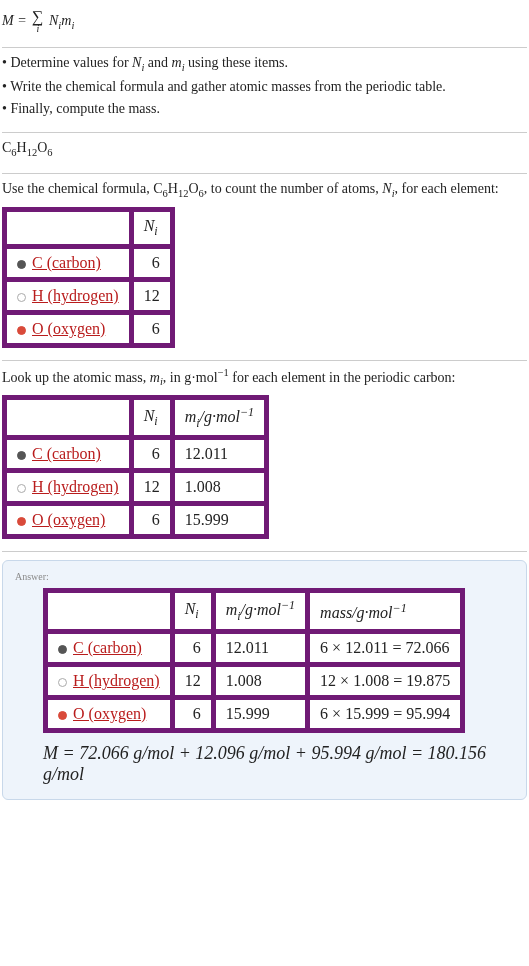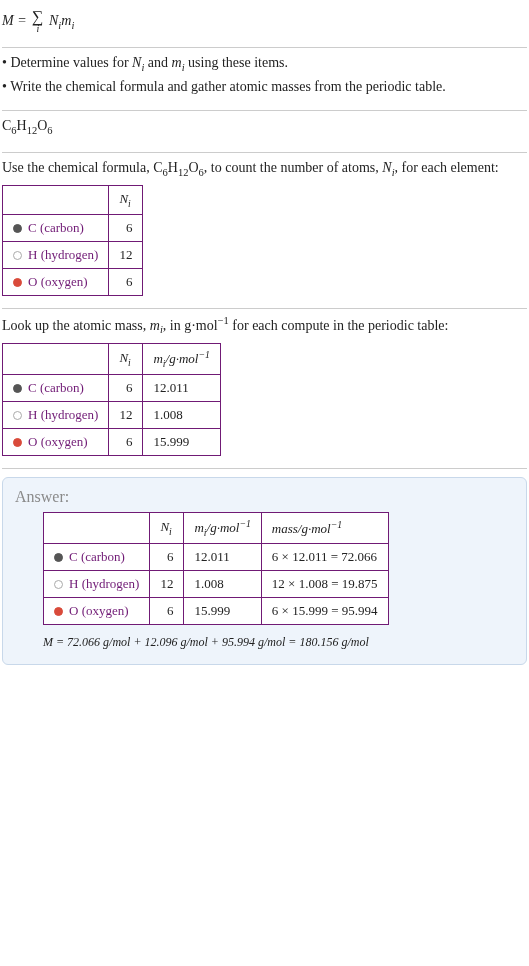--- a/index.html
+++ b/index.html
@@ -35,34 +35,35 @@
     }
     .sup {
       vertical-align: super;
       font-size: 0.75em;
     }
     table {
       border-collapse: collapse;
       margin-top: 4px;
     }
     th, td {
-      border: 1px solid #701a75;
+      border: 5px solid #701a75;
       padding: 5px 10px;
-      font-size: 13px;
+      font-size: 16px;
       text-align: left;
     }
     th {
       font-weight: normal;
       font-style: italic;
     }
     td.num {
       text-align: right;
     }
     .elem-cell {
-      color: #701a75;
+      color: #b91c1c;
+      text-decoration: underline;
     }
     .dot {
       display: inline-block;
       width: 9px;
       height: 9px;
       border-radius: 50%;
       margin-right: 6px;
       vertical-align: middle;
     }
     .dot-carbon {
@@ -82,32 +83,32 @@
     }
     .answer-box {
       background: #eef4fb;
       border: 1px solid #c8d8ea;
       border-radius: 6px;
       padding: 10px 12px 14px 12px;
       margin-top: 4px;
     }
     .answer-label {
       color: #8a8a8a;
-      font-size: 16px;
+      font-size: 10px;
       margin-bottom: 6px;
     }
     .answer-box table {
       background: #fff;
       margin-left: 28px;
       margin-bottom: 10px;
     }
     .final-eq {
       font-style: italic;
       margin-left: 28px;
-      font-size: 12px;
+      font-size: 18px;
     }
     .sigma-block {
       display: inline-block;
       vertical-align: middle;
       text-align: center;
       line-height: 1;
       margin: 0 2px;
     }
     .sigma {
       font-size: 16px;
@@ -128,20 +129,21 @@
     <span>M = </span><span class="sigma-block"><span class="sigma">∑</span><span class="sigma-sub">i</span></span>
     <span>N</span><span class="sub">i</span><span>m</span><span class="sub">i</span>
   </div>
 </div>
 
 <div class="section">
   <div class="line">
     <span>• Determine values for </span><span class="ital">N</span><span class="sub ital">i</span><span> and </span><span class="ital">m</span><span class="sub ital">i</span><span> using these items.</span>
   </div>
   <div class="line">• Write the chemical formula and gather atomic masses from the periodic table.</div>
+  <div class="line">• Finally, compute the mass.</div>
 </div>
 
 <div class="section">
   <div class="line">
     <span>C</span><span class="sub">6</span><span>H</span><span class="sub">12</span><span>O</span><span class="sub">6</span>
   </div>
 </div>
 
 <div class="section">
   <div class="line">
@@ -164,21 +166,21 @@
     <tr>
       <td class="elem-cell"><span class="dot dot-oxygen"></span><span>O (oxygen)</span></td>
       <td class="num">6</td>
     </tr>
   </tbody>
     </table>
 </div>
 
 <div class="section">
   <div class="line">
-    <span>Look up the atomic mass, </span><span class="ital">m</span><span class="sub ital">i</span><span>, in g·mol</span><span class="sup">−1</span><span> for each compute in the periodic table:</span>
+    <span>Look up the atomic mass, </span><span class="ital">m</span><span class="sub ital">i</span><span>, in g·mol</span><span class="sup">−1</span><span> for each element in the periodic carbon:</span>
   </div>
   <table>
     <tbody>
         <tr>
       <th></th>
       <th><span class="ital">N</span><span class="sub ital">i</span></th>
       <th><span class="ital">m</span><span class="sub ital">i</span><span>/g·mol</span><span class="sup">−1</span></th>
     </tr>
     <tr>
       <td class="elem-cell"><span class="dot dot-carbon"></span><span>C (carbon)</span></td>

